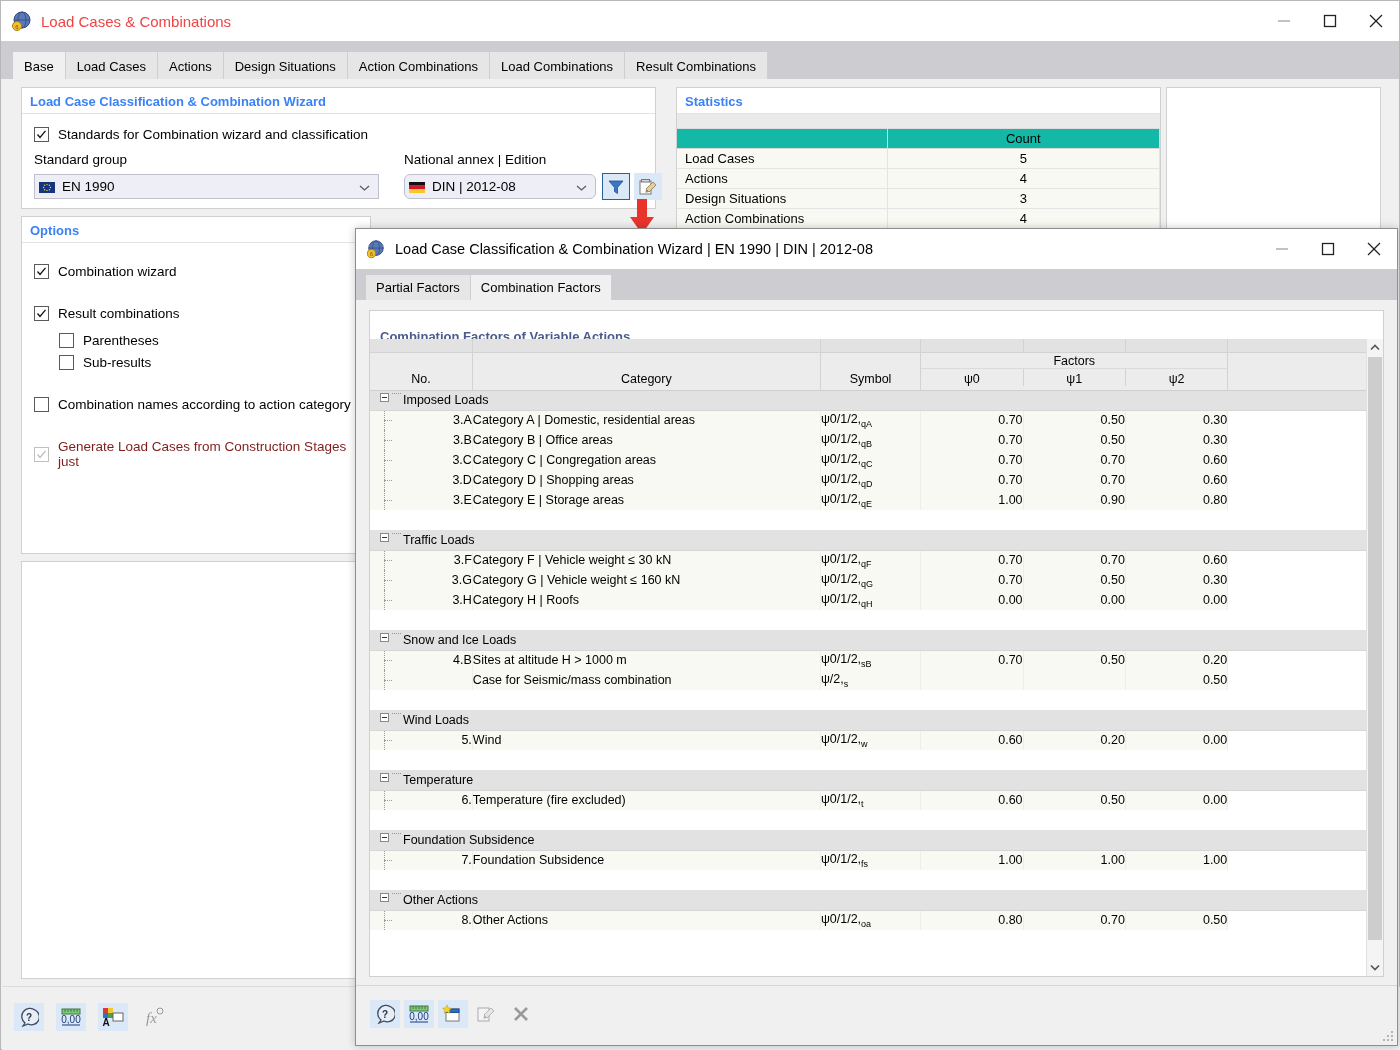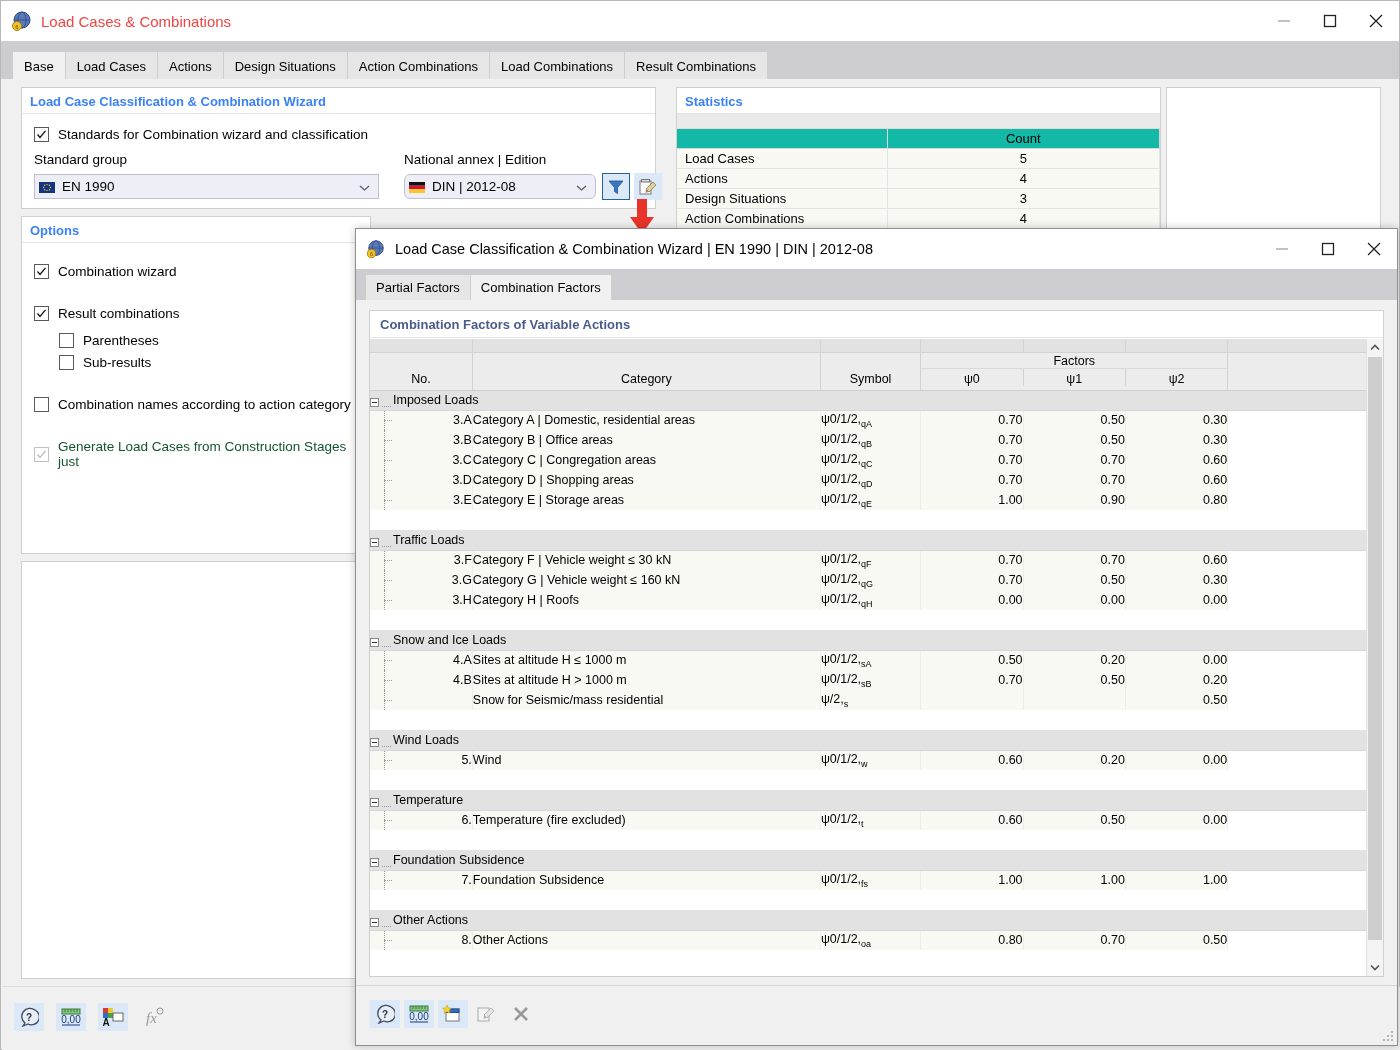--- a/index.html
+++ b/index.html
@@ -63,21 +63,21 @@
 
   .chk-row { display: flex; align-items: center; }
   .chk {
     width: 15px; height: 15px; border: 1px solid #5a5a5a; background: #fff;
     display: inline-flex; align-items: center; justify-content: center;
     flex: 0 0 auto;
   }
   .chk.disabled { border-color: #c0c0c0; }
   .chk svg { display: block; }
   .chk-label { margin-left: 9px; font-size: 13.5px; }
-  .chk-label.disabled { color: #14532d; }
+  .chk-label.disabled { color: #7f1d1d; }
 
   .field-label { font-size: 13.5px; color: #000; }
   .combo {
     height: 25px; background: #eeeef6; border: 1px solid #bfbfd0;
     display: flex; align-items: center; padding: 0 4px; position: relative;
   }
   .combo .flag { width: 16px; height: 11px; margin-right: 7px; flex: 0 0 auto; border: 1px solid #999; }
   .combo .combo-text { font-size: 13.5px; }
   .combo .caret { position: absolute; right: 8px; top: 50%; transform: translateY(-50%); }
 
@@ -118,21 +118,21 @@
   .dlg-tabstrip { height: 31px; background: #ccccd1; position: relative; }
   .dlg-tabstrip-inner { position: absolute; left: 10px; top: 6px; display: flex; height: 25px; }
   .dlg-tab { height: 25px; padding: 0 10px; display: flex; align-items: center; font-size: 13px; background: #e6e6e6; border-right: 1px solid #cfcfcf;}
   .dlg-tab.active { background: #f0f0f0; }
 
   .dlg-body { position: absolute; left: 0; top: 71px; width: 1041px; bottom: 60px; background: #f0f0f0; }
   .table-panel {
     position: absolute; left: 13px; top: 10px; right: 13px; bottom: 8px;
     background: #fff; border: 1px solid #d0d0d0;
   }
-  .table-panel-head { font-weight: bold; color: #4a5b8c; font-size: 13px; padding: 6px 0 5px 10px; border-bottom: 1px solid #e5e5e5; }
+  .table-panel-head { font-weight: bold; color: #4a5b8c; font-size: 13px; padding: 18px 0 5px 10px; border-bottom: 1px solid #e5e5e5; }
 
   .grid-wrap { position: absolute; left: 0; top: 28px; right: 0; bottom: 0; overflow: hidden; }
   .grid-scroll-area { position: absolute; left: 0; top: 0; right: 17px; bottom: 0; overflow: hidden; background: #fff; }
 
   table.grid { border-collapse: collapse; width: 100%; table-layout: fixed; font-size: 12.5px; }
   table.grid col.c-no { width: 100px; }
   table.grid col.c-cat { width: 340px; }
   table.grid col.c-sym { width: 98px; }
   table.grid col.c-p0 { width: 100px; }
   table.grid col.c-p1 { width: 100px; }
@@ -151,21 +151,21 @@
     border-bottom: 1px solid #dadada;
   }
   .factors-sub { display: flex; border-top: 1px solid #dadada; }
   .factors-sub > div { flex: 1 1 0; text-align: center; padding-top: 3px; }
   .factors-sub > div + div { border-left: 1px solid #d2d2d2; }
 
   tr.group-row td {
     height: 20px; background: #e2e2e2; border-bottom: 1px solid #d6d6d6;
     font-size: 12.5px; padding-left: 0;
   }
-  .group-cell { display: flex; align-items: flex-end; }
+  .group-cell { display: flex; align-items: flex-start; padding-left: 10px; }
   .expander {
     width: 9px; height: 9px; border: 1px solid #888; background: #fff;
     display: inline-flex; align-items: center; justify-content: center; margin-right: 3px;
     flex: 0 0 auto;
   }
   .expander .bar { width: 5px; height: 1px; background: #333; }
   .dashlead { width: 9px; border-top: 1px dotted #999; margin-right: 2px; }
 
   tr.data-row td { height: 20px; background: #f9f9f4; border-right: 1px solid #eeeee8; font-size: 12.5px; }
   tr.data-row td.c-pad-cell { background: #fff; border-right: none; }
@@ -659,40 +659,31 @@
                       <div class="group-cell">
                   <span class="expander">
                           <span class="bar"></span>
                         </span>
                   <span class="dashlead"></span>
                   <span>Snow and Ice Loads</span>
                 </div>
                     </td>
               </tr>
               <tr class="data-row">
-                <td class="no-cell"><span class="tree-stub"></span><span class="tree-tick"></span><span>4.A</span></td>
-                <td class="cat-cell">Sites at altitude H ≤ 1000 m</td>
-                <td class="sym-cell"><span>ψ0/1/2,</span><sub>sA</sub></td>
-                <td class="val-cell">0.50</td>
-                <td class="val-cell">0.20</td>
-                <td class="val-cell">0.00</td>
-                <td class="c-pad-cell"></td>
-              </tr>
-              <tr class="data-row">
                 <td class="no-cell"><span class="tree-stub"></span><span class="tree-tick"></span><span>4.B</span></td>
                 <td class="cat-cell">Sites at altitude H &gt; 1000 m</td>
                 <td class="sym-cell"><span>ψ0/1/2,</span><sub>sB</sub></td>
                 <td class="val-cell">0.70</td>
                 <td class="val-cell">0.50</td>
                 <td class="val-cell">0.20</td>
                 <td class="c-pad-cell"></td>
               </tr>
               <tr class="data-row">
                 <td class="no-cell"><span class="tree-stub"></span><span class="tree-tick"></span><span></span></td>
-                <td class="cat-cell">Snow for Seismic/mass residential</td>
+                <td class="cat-cell">Case for Seismic/mass combination</td>
                 <td class="sym-cell"><span>ψ/2,</span><sub>s</sub></td>
                 <td class="val-cell"></td>
                 <td class="val-cell"></td>
                 <td class="val-cell">0.50</td>
                 <td class="c-pad-cell"></td>
               </tr>
               <tr class="spacer-row">
                     <td colspan="7"></td>
                   </tr>
 

